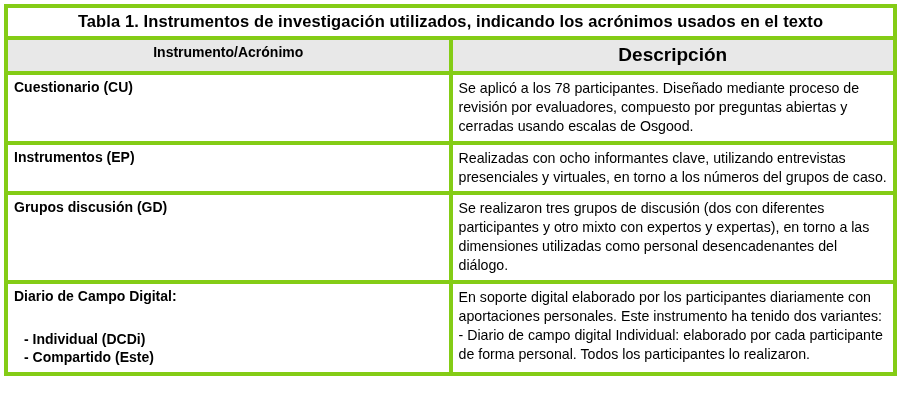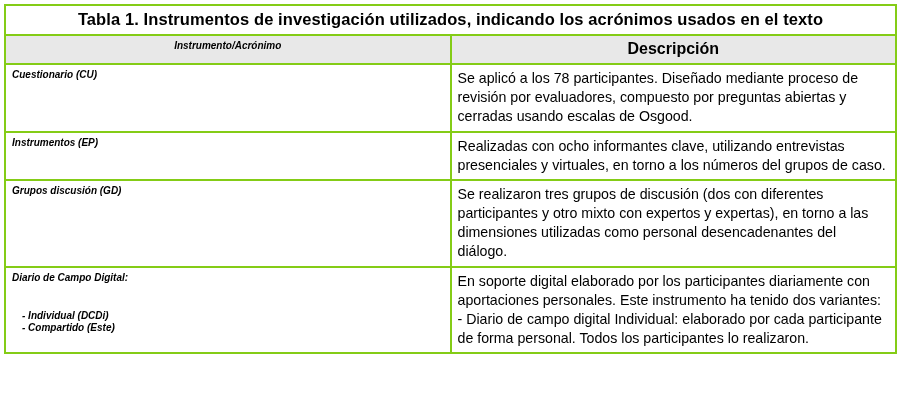--- a/index.html
+++ b/index.html
@@ -18,45 +18,44 @@
     margin: 4px;
     box-sizing: border-box;
   }
   table.data-table {
     border-collapse: collapse;
     width: 100%;
     table-layout: fixed;
     border: 2px solid #000;
   }
   table.data-table td, table.data-table th {
-    border: 2px solid #84cc16;
+    border: 4px solid #84cc16;
     vertical-align: top;
     padding: 4px 6px 5px 6px;
   }
   .caption-cell {
     text-align: center;
     font-weight: bold;
     font-size: 16.5px;
     padding: 6px 4px 7px 4px;
     background: #ffffff;
     letter-spacing: 0.1px;
   }
   .head-cell {
     background: #e8e8e8;
     text-align: center;
     font-weight: bold;
-    font-size: 16px;
+    font-size: 19px;
     padding: 6px 4px 7px 4px;
   }
   .col-instr {
     width: 218px;
     font-weight: bold;
-    font-size: 10px;
+    font-size: 14px;
     line-height: 1.28;
-    font-style: italic;
   }
   .col-desc {
     font-size: 14.2px;
     line-height: 1.33;
   }
   .col-desc p {
     margin: 0;
   }
   .col-instr .sub-line {
     font-weight: bold;

